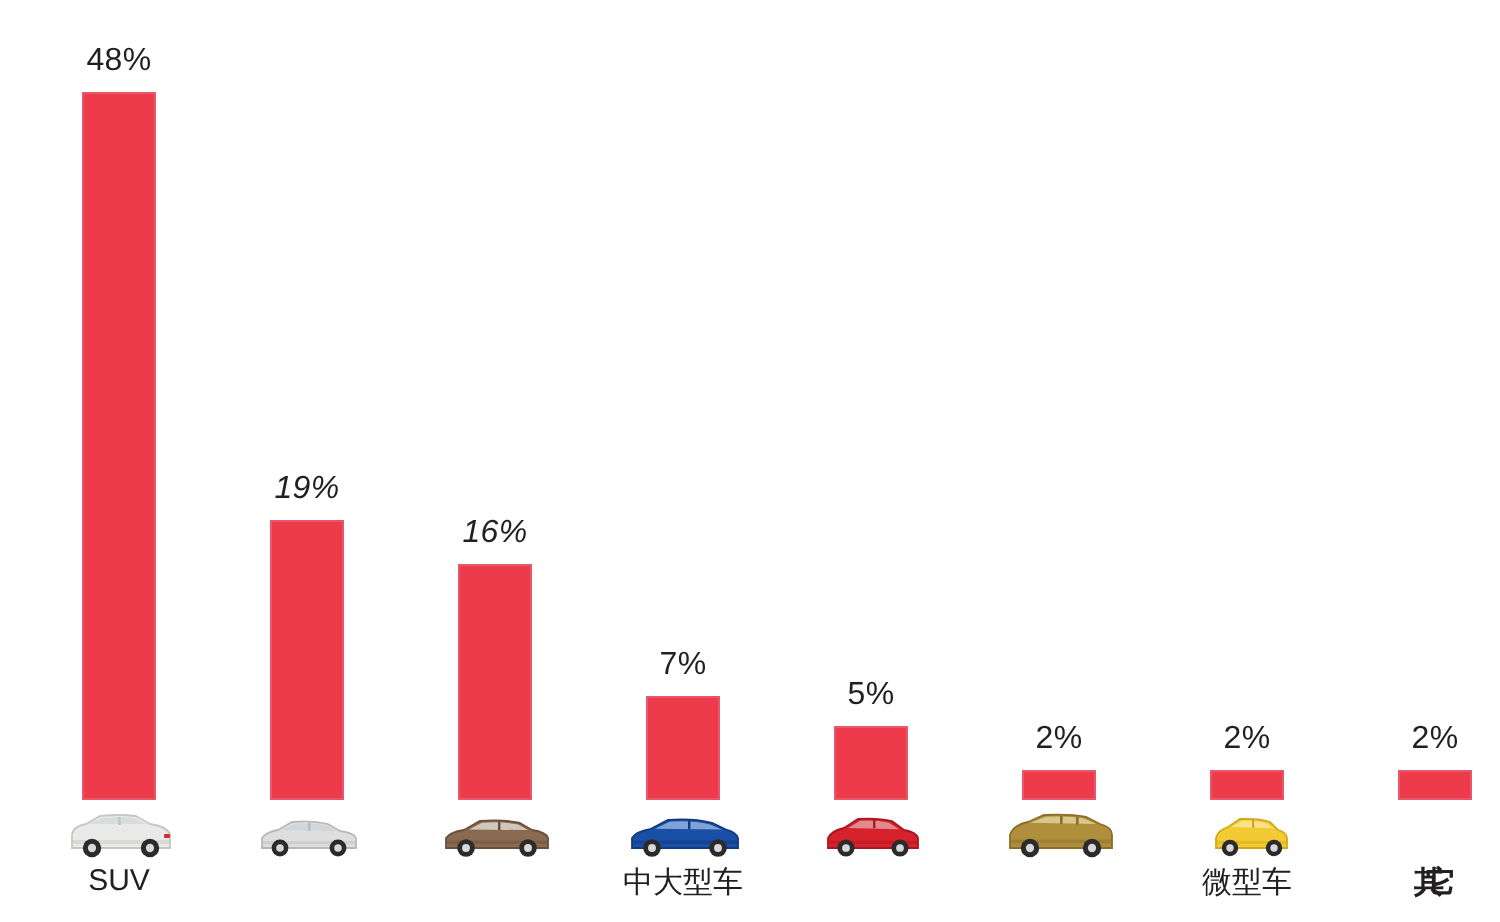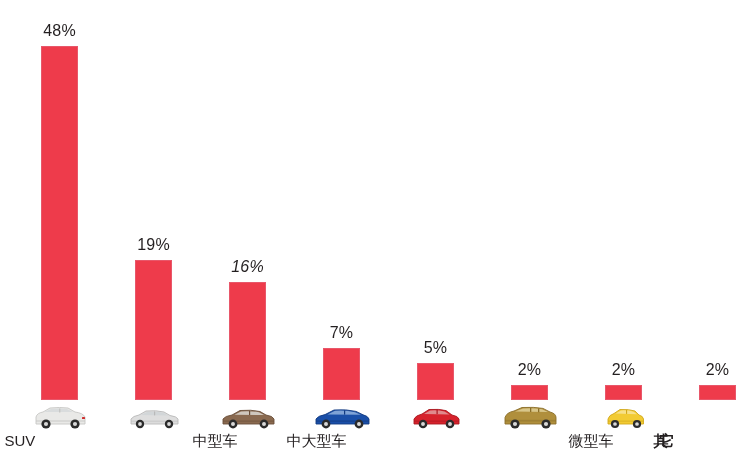--- a/index.html
+++ b/index.html
@@ -41,21 +41,21 @@
     top:402px;
     width:60px;
     height:30px;
   }
   .cat-icon svg{display:block;}
 
   .cat-label{
     position:absolute;
     top:432px;
     width:110px;
-    text-align:left;
+    text-align:center;
     font-size:15px;
     color:#231f20;
     white-space:nowrap;
   }
   .cat-label.garbled{
     font-weight:bold;
     letter-spacing:-9px;
     text-indent:-9px;
   }
 </style>
@@ -75,21 +75,21 @@
             <rect x="6" y="18" width="49" height="2" fill="#c6c6c4" opacity="0.45"></rect>
             <rect x="52" y="15" width="3" height="2" rx="0.6" fill="#cf3030"></rect>
             <circle cx="16" cy="22" r="4.6" fill="#2b2b2b"></circle>
             <circle cx="16" cy="22" r="2.07" fill="#d8d8d8"></circle>
             <circle cx="45" cy="22" r="4.6" fill="#2b2b2b"></circle>
             <circle cx="45" cy="22" r="2.07" fill="#d8d8d8"></circle>
           </svg>
         </div>
         <div class="cat-label" style="left: -36.5px;">SUV</div>
       </div>
-      <div class="bar-group" style="left: 135px;">
+      <div class="bar-group" style="left: 135px; font-style: italic;">
         <div class="bar" style="height: 140.22px; top: 259.78px; background: rgb(238, 59, 75); border-color: rgb(232, 87, 106);"></div>
         <div class="bar-value" style="left: -11.5px; top: 235.78px;">19%</div>
         <div class="cat-icon" style="left: -11.5px;">
           <svg width="60" height="30" viewBox="0 0 60 30" xmlns="http://www.w3.org/2000/svg">
             <path d="M7 22 L7 17 Q9 14 15 13 L22 9 Q32 8 40 10 L46 13.5 Q53 14.5 54 17 L54 22 Z" fill="#dedede" stroke="#b9b9b9" stroke-width="0.9"></path>
             <path d="M17 13 L23 10 Q32 9.2 39 10.6 L44 13.5 Z" fill="#d2d6d8"></path>
             <rect x="30" y="9.4" width="1.2" height="4" fill="#b9b9b9"></rect>
             <rect x="7" y="18.5" width="47" height="1.6" fill="#b9b9b9" opacity="0.4"></rect>
             <circle cx="16" cy="22" r="4.2" fill="#2b2b2b"></circle>
             <circle cx="16" cy="22" r="1.8900000000000001" fill="#d8d8d8"></circle>
@@ -106,21 +106,20 @@
             <path d="M5 22 L5 17 Q7 14 14 13 L22 8.5 Q33 7.5 42 9.5 L48 13 Q55 14 56 17 L56 22 Z" fill="#8a6a50" stroke="#6a4f3a" stroke-width="0.9"></path>
             <path d="M16.5 12.8 L23 9.4 Q33 8.6 41 10.3 L46 13 Z" fill="#cfc7bd"></path>
             <rect x="31" y="8.8" width="1.2" height="4.2" fill="#6a4f3a"></rect>
             <rect x="5" y="18.4" width="51" height="1.6" fill="#6a4f3a" opacity="0.45"></rect>
             <circle cx="15" cy="22" r="4.4" fill="#2b2b2b"></circle>
             <circle cx="15" cy="22" r="1.9800000000000002" fill="#d8d8d8"></circle>
             <circle cx="46" cy="22" r="4.4" fill="#2b2b2b"></circle>
             <circle cx="46" cy="22" r="1.9800000000000002" fill="#d8d8d8"></circle>
           </svg>
         </div>
-        <div class="cat-label" style="left: -36.5px;">中型车</div>
       </div>
       <div class="bar-group" style="left: 323px;">
         <div class="bar" style="height: 51.66px; top: 348.34px; background: rgb(238, 59, 75); border-color: rgb(232, 87, 106);"></div>
         <div class="bar-value" style="left: -11.5px; top: 324.34px;">7%</div>
         <div class="cat-icon" style="left: -11.5px;">
           <svg width="60" height="30" viewBox="0 0 60 30" xmlns="http://www.w3.org/2000/svg">
             <path d="M4 22 L4 17 Q6 13.8 13 12.6 L22 8 Q34 7 44 9.4 L51 12.8 Q56 14 57 17 L57 22 Z" fill="#1a4fa8" stroke="#123a80" stroke-width="0.9"></path>
             <path d="M15.5 12.4 L23 8.8 Q34 8 43 10.2 L49 12.8 Z" fill="#7fa3d6"></path>
             <rect x="32" y="8.3" width="1.2" height="4.3" fill="#123a80"></rect>
             <rect x="4" y="18.3" width="53" height="1.7" fill="#123a80" opacity="0.5"></rect>

